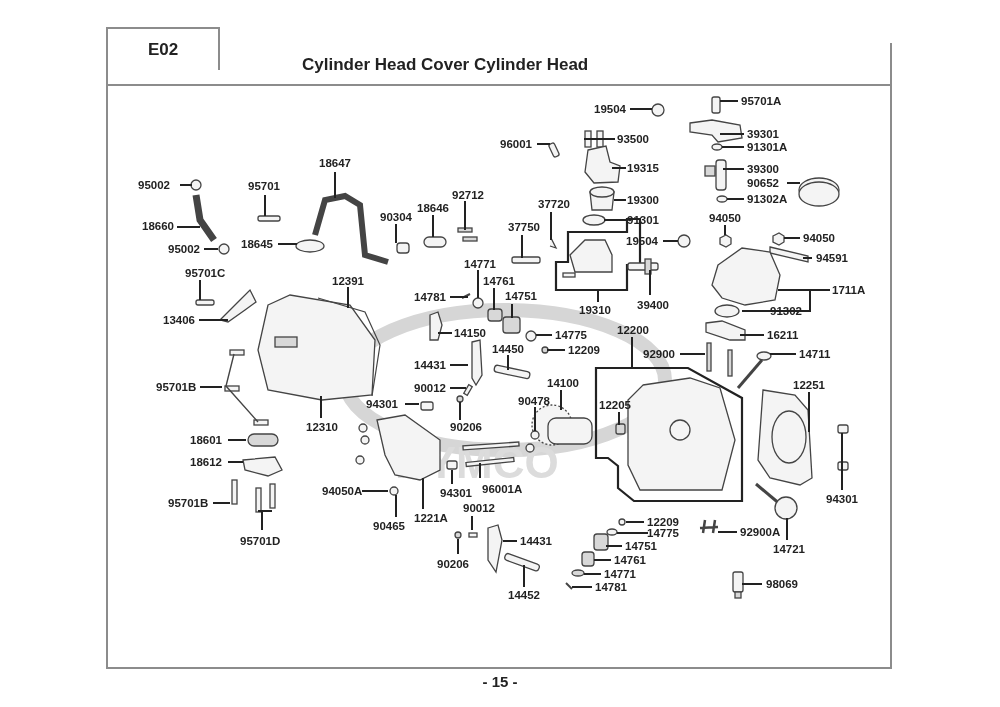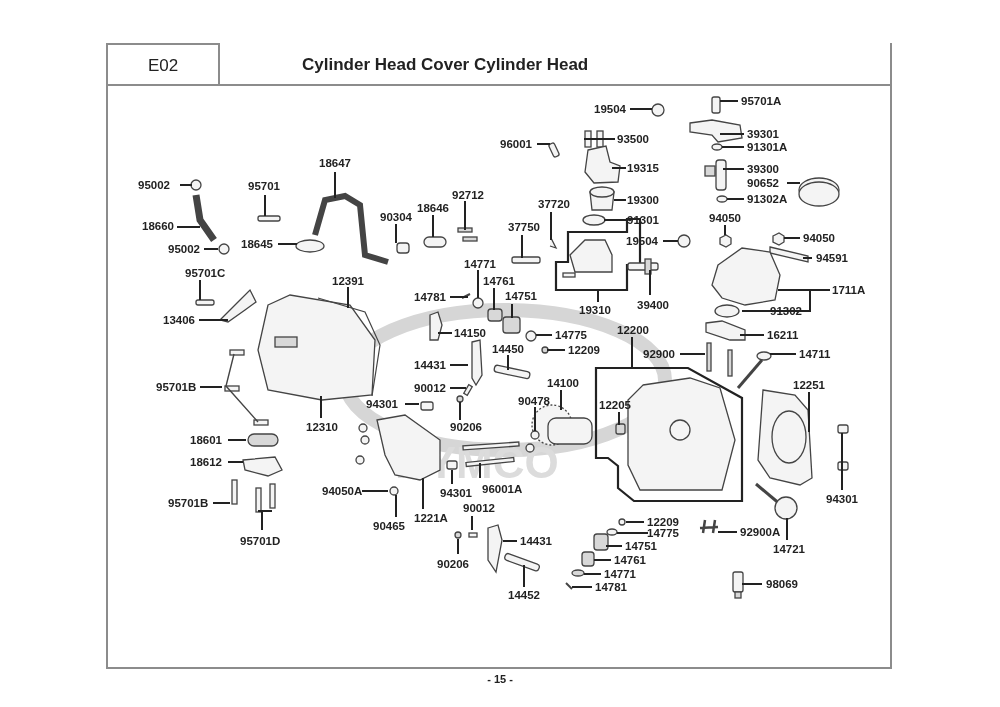--- a/index.html
+++ b/index.html
@@ -2,27 +2,27 @@
 <html><head>
   <meta charset="utf-8">
   <style>
     html, body { margin: 0; padding: 0; background: #ffffff; }
     body { width: 1000px; height: 707px; position: relative; overflow: hidden;
            font-family: "Liberation Sans", sans-serif; color: #222; }
     .frame { position: absolute; left: 106px; top: 43px; width: 786px; height: 626px;
              border: 2px solid #8c8c8c; box-sizing: border-box; border-top: none; }
     .hdr-line { position: absolute; left: 106px; top: 84px; width: 786px; height: 0;
                 border-top: 2px solid #8c8c8c; }
-    .code-box { position: absolute; left: 106px; top: 43px; width: 114px; height: 43px;
+    .code-box { position: absolute; left: 106px; top: 27px; width: 114px; height: 43px;
                 border: 2px solid #8c8c8c; box-sizing: border-box; border-bottom: none;
                 display: flex; align-items: center; justify-content: center;
-                font-weight: normal; font-size: 17px; color: #222; }
+                font-weight: bold; font-size: 17px; color: #222; }
     .title { position: absolute; left: 254px; top: 55px; font-weight: bold; font-size: 17px; color: #222; margin-left: 48px; }
     .page-num { position: absolute; left: 0; width: 1000px; top: 673px; text-align: center;
-                font-weight: bold; font-size: 11px; color: #222; }
+                font-weight: bold; font-size: 15px; color: #222; }
     svg.diagram { position: absolute; left: 0; top: 0; }
     .lbl { font-family: "Liberation Sans", sans-serif; font-weight: bold; font-size: 11.5px; fill: #222; }
     .ld { stroke: #222; stroke-width: 2; fill: none; }
     .pt { stroke: #444; stroke-width: 1.3; fill: #f4f4f4; }
     .pt-d { stroke: #444; stroke-width: 1.3; fill: #d8d8d8; }
     .box { stroke: #222; stroke-width: 2.2; fill: none; }
     .wm { stroke: #d6d6d6; fill: none; }
     .wm-t { font-family: "Liberation Sans", sans-serif; font-weight: bold; fill: #dcdcdc; }
   </style>
 </head>

